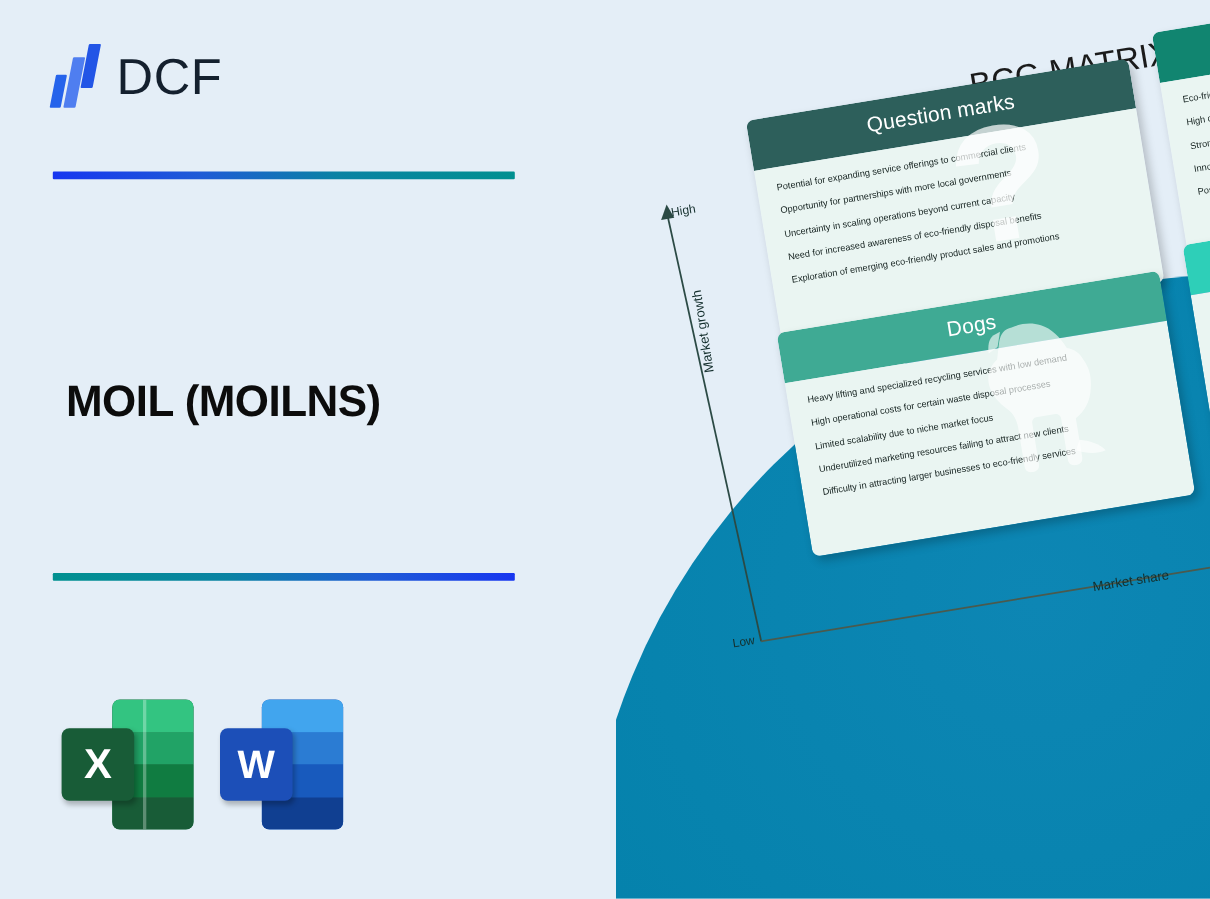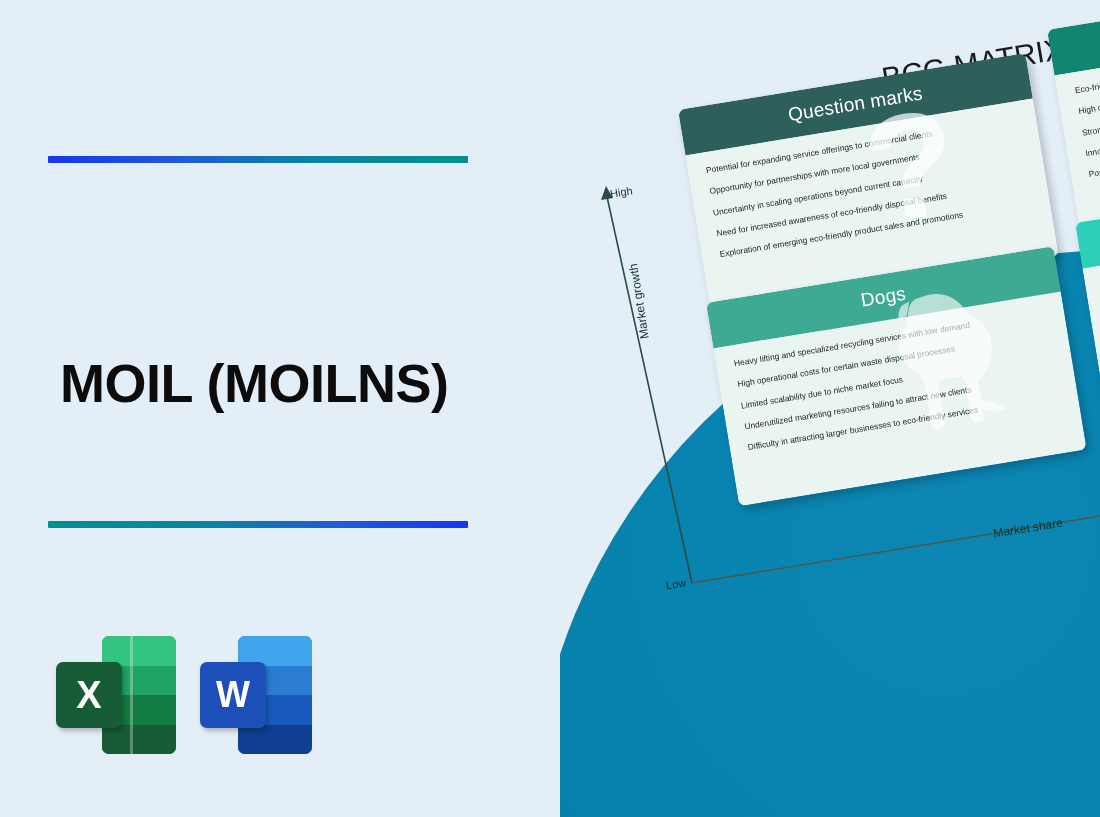--- a/index.html
+++ b/index.html
@@ -16,21 +16,21 @@
   #brand-mark i.b1{left:0px;  top:28px;width:10px;height:30px;background:#2563eb;}
   #brand-mark i.b2{left:14px; top:12px;width:11px;height:46px;background:#4f7ef0;}
   #brand-mark i.b3{left:29px; top:0px; width:11px;height:40px;background:#2255e6;}
   #brand-text{font-size:46px;font-weight:400;color:#14202e;letter-spacing:.5px;
     font-family:"Liberation Sans", sans-serif;}
 
   .rule{position:absolute;left:48px;width:420px;height:7px;border-radius:1px;}
   #rule-top{top:156px;background:linear-gradient(90deg,#1736f0 0%,#1f5bd6 32%,#0a83a3 62%,#009090 100%);}
   #rule-bottom{top:521px;background:linear-gradient(90deg,#009090 0%,#0a83a3 38%,#1f5bd6 70%,#1736f0 100%);}
 
-  #page-title{position:absolute;left:60px;top:316px;font-size:54px;font-weight:bold;
+  #page-title{position:absolute;left:60px;top:316px;font-size:40px;font-weight:bold;
     color:#0c0c0c;letter-spacing:-0.5px;white-space:nowrap;}
 
   #file-icons{position:absolute;left:56px;top:636px;display:flex;gap:24px;}
   .doc-icon{position:relative;width:120px;height:118px;}
   
   .xl-sheet{position:absolute;left:46px;top:0;width:74px;height:118px;border-radius:7px;overflow:hidden;
     background:#1d6f42;}
   .xl-sheet .g{position:absolute;background:#21a366;}
   .xl-sheet .g1{left:0;top:0;width:74px;height:30px;background:#33c481;}
   .xl-sheet .g2{left:0;top:30px;width:74px;height:29px;background:#21a366;}
@@ -97,20 +97,28 @@
 
   #quad-cows{left:515px;top:223px;width:352px;transform:rotate(-9.3deg);transform-origin:left top;}
   #quad-cows .hd{background:#2ecfb8;}
   #quad-cows .bd{height:130px;}
 </style>
 </head>
 <body>
 
 <div id="left-panel">
 
+  <div id="brand">
+    <span id="brand-mark">
+      <i class="b1"></i>
+        <i class="b2"></i>
+        <i class="b3"></i>
+    </span>
+    <span id="brand-text">DCF</span>
+  </div>
 
   <div class="rule" id="rule-top"></div>
 
   <h1 id="page-title">MOIL (MOILNS)</h1>
 
   <div class="rule" id="rule-bottom"></div>
 
   <div id="file-icons">
     <div class="doc-icon">
       <div class="xl-sheet">

